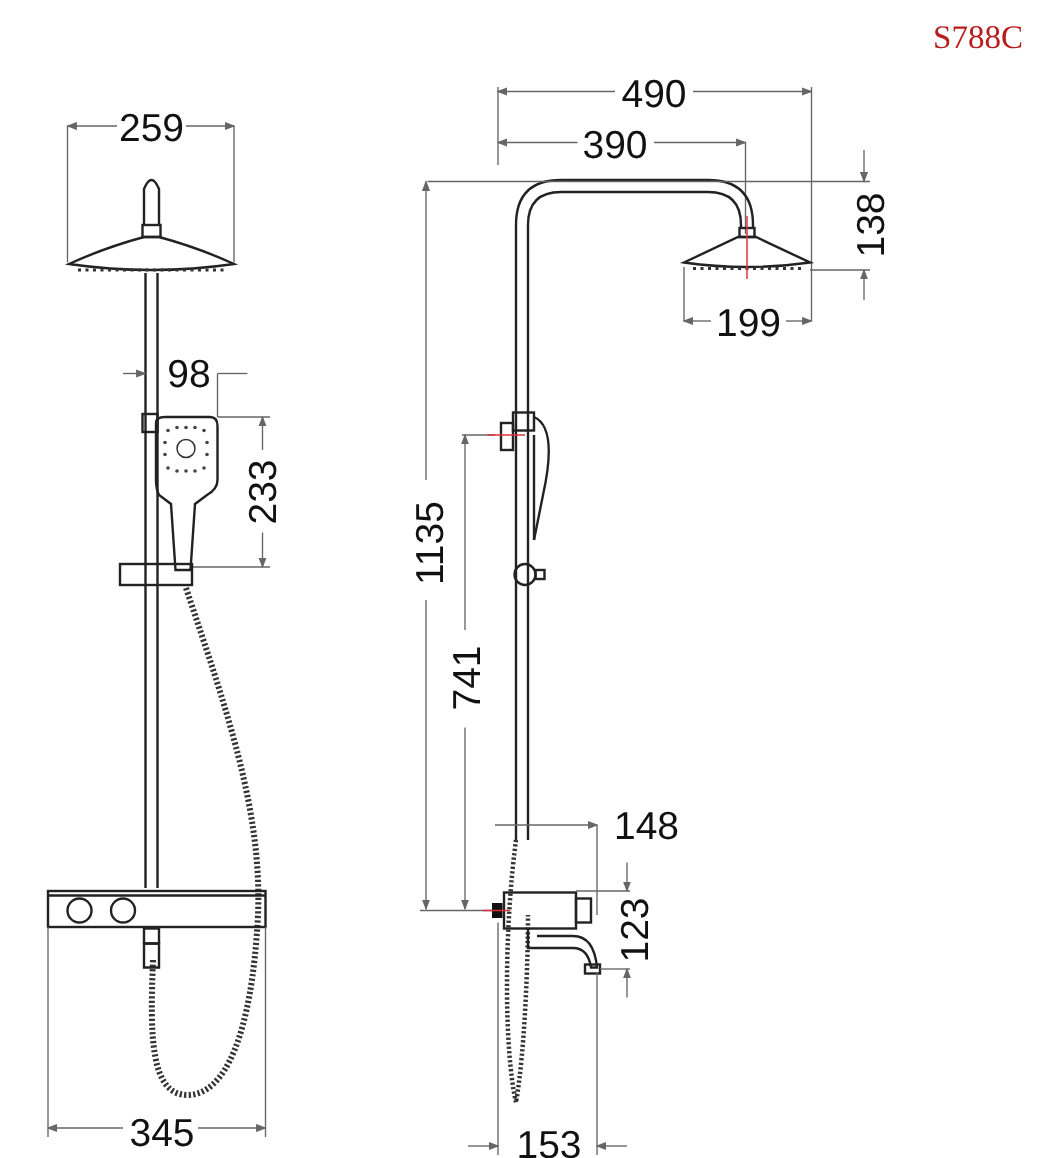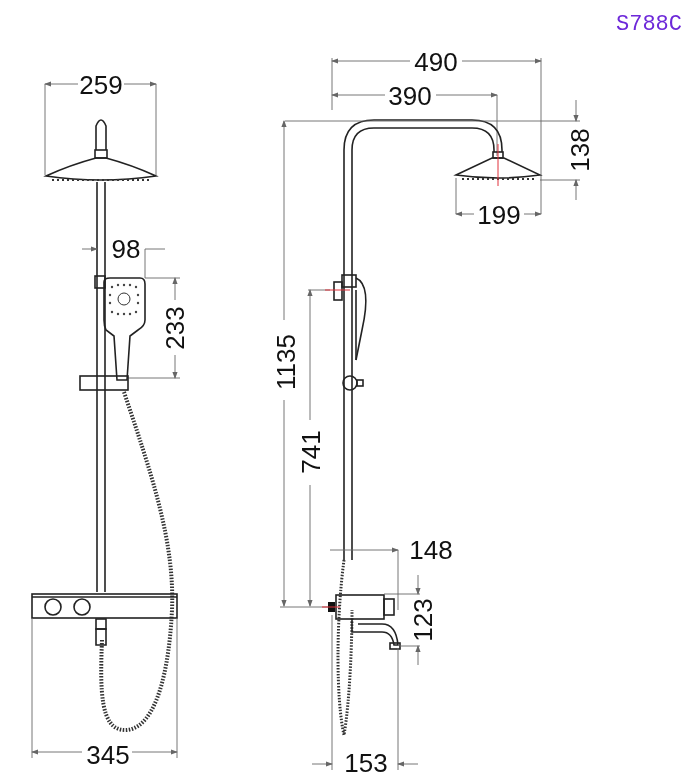--- a/index.html
+++ b/index.html
@@ -1,17 +1,17 @@
 <!DOCTYPE html>
 <html><head>
 <meta charset="utf-8">
 <style>
   html,body{margin:0;padding:0;background:#ffffff;}
   body{width:692px;height:772px;position:relative;overflow:hidden;font-family:"Liberation Sans",sans-serif;}
-  #model{position:absolute;right:10px;top:12px;font-family:Liberation Mono, monospace;font-size:22px;color:#6d28d9;}
+  #model{position:absolute;right:10px;top:12px;font-family:Liberation Serif, serif;font-size:22px;color:#b91c1c;}
   svg{position:absolute;left:0;top:0;}
   .dim{font-family:"Liberation Sans",sans-serif;font-size:26px;fill:#111;}
   .obj{fill:none;stroke:#222;stroke-width:1.6;}
   .thin{fill:none;stroke:#666;stroke-width:0.9;}
   .red{stroke:#e0303a;stroke-width:1;fill:none;}
 </style>
 </head>
 <body>
 
 <div id="model">S788C</div>

